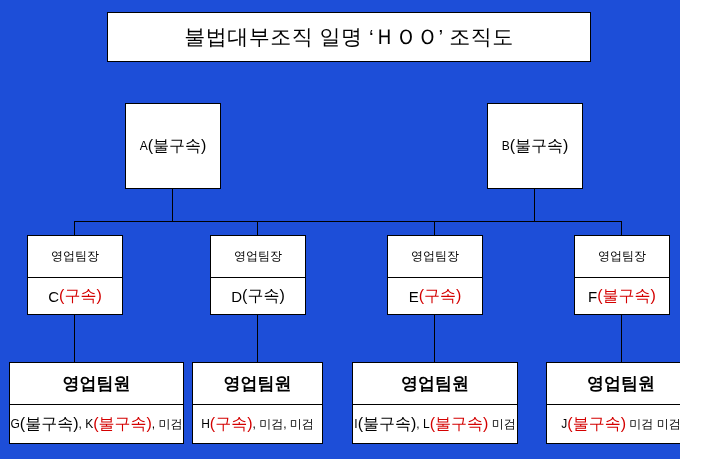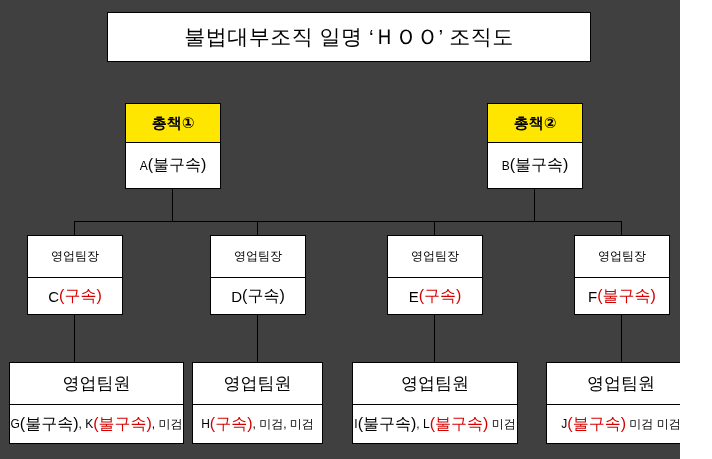--- a/index.html
+++ b/index.html
@@ -9,21 +9,21 @@
   }
   body {
     font-family: "Liberation Sans", "DejaVu Sans", sans-serif;
     color: #000000;
   }
   #page {
     position: relative;
     width: 680px;
     height: 459px;
     overflow: hidden;
-    background: #404040;
+    background: #1d4ed8;
   }
 
   
   .title-box {
     position: absolute;
     left: 107px;
     top: 12px;
     width: 484px;
     height: 50px;
     border: 1.5px solid #000000;
@@ -84,21 +84,21 @@
     font-weight: normal;
   }
   .leader .body { font-size: 15px; }
 
   
   .member { height: 82px; }
   .member .head {
     height: 42px;
     background: #ffffff;
     font-size: 17px;
-    font-weight: normal;
+    font-weight: bold;
   }
   .member .body { font-size: 12px; }
 
   
   .red { color: #d40000; }
   .small { font-size: 16px; }
 
   
   .line {
     position: absolute;
@@ -110,29 +110,27 @@
 </head>
 <body>
 
 <div id="page">
 
   <div class="title-box">
     <span class="title-text">불법대부조직 일명 ‘ＨＯＯ’ 조직도</span>
   </div>
 
   <div class="node boss" style="left:125px; top:103px;">
-    <div class="head">총책①</div>
     <div class="body">
       <span>A</span>
         <span class="small">(불구속)</span>
     </div>
   </div>
 
   <div class="node boss" style="left:487px; top:103px;">
-    <div class="head">총책②</div>
     <div class="body">
       <span>B</span>
         <span class="small">(불구속)</span>
     </div>
   </div>
 
   <div class="line vline" style="left:172px; top:189px; height:32px;"></div>
   <div class="line vline" style="left:534px; top:189px; height:32px;"></div>
 
   <div class="line hline" style="left:74px; top:221px; width:548px;"></div>

